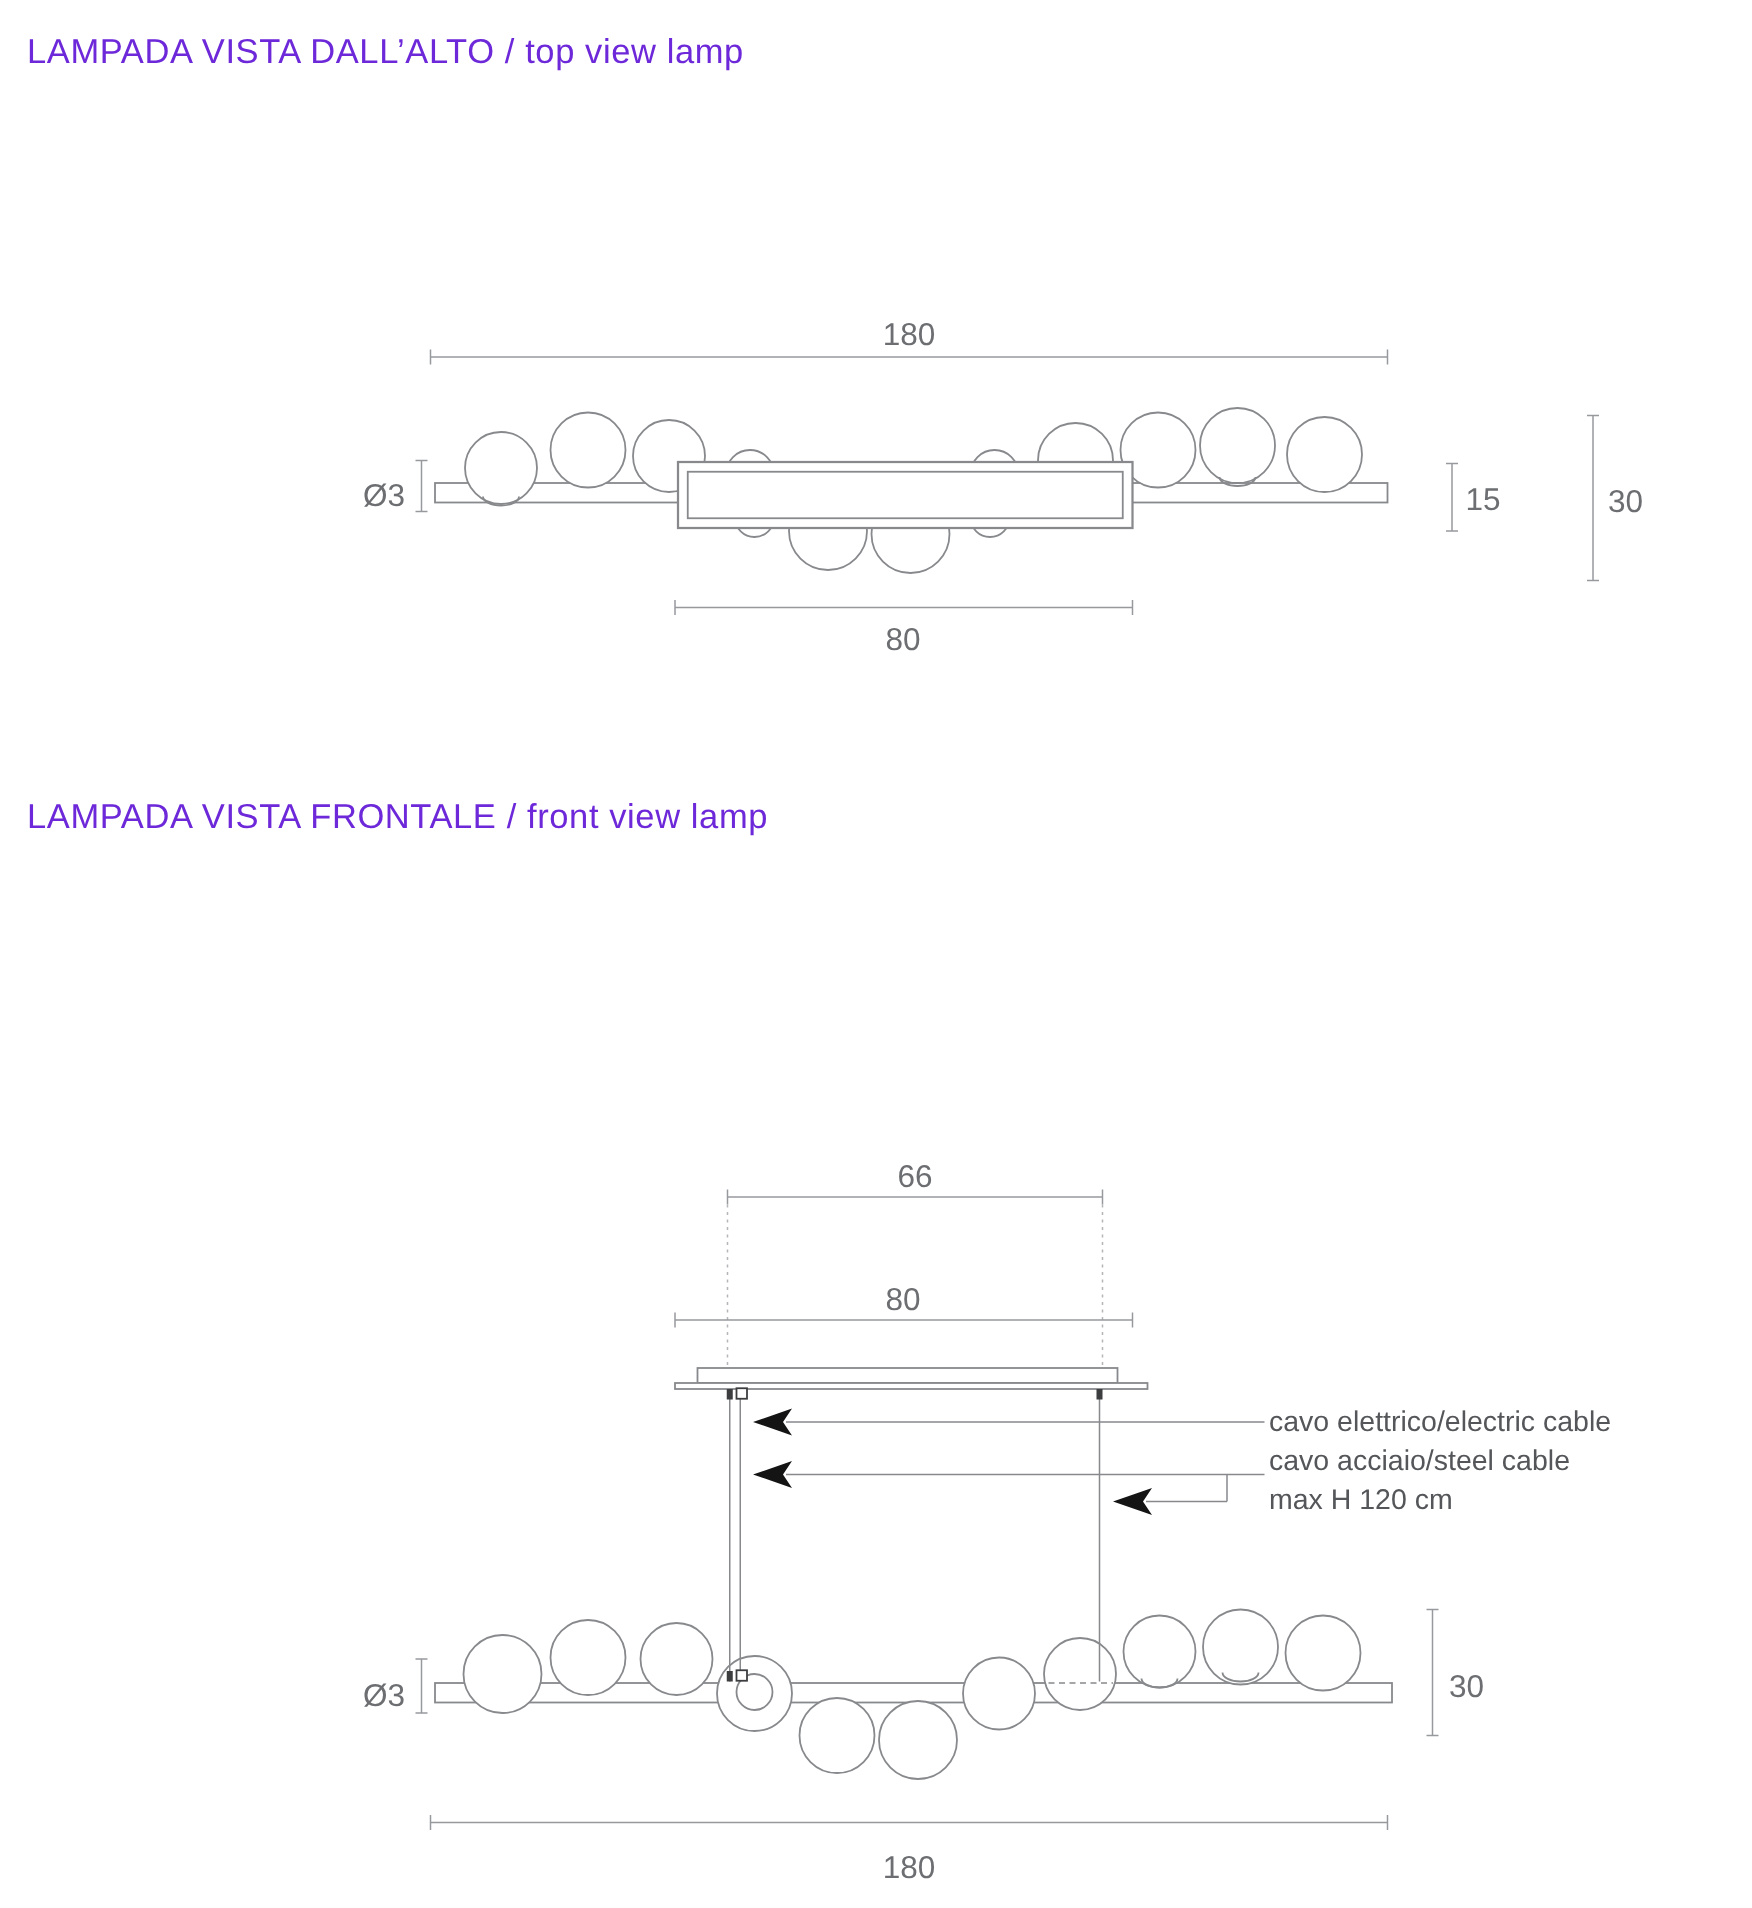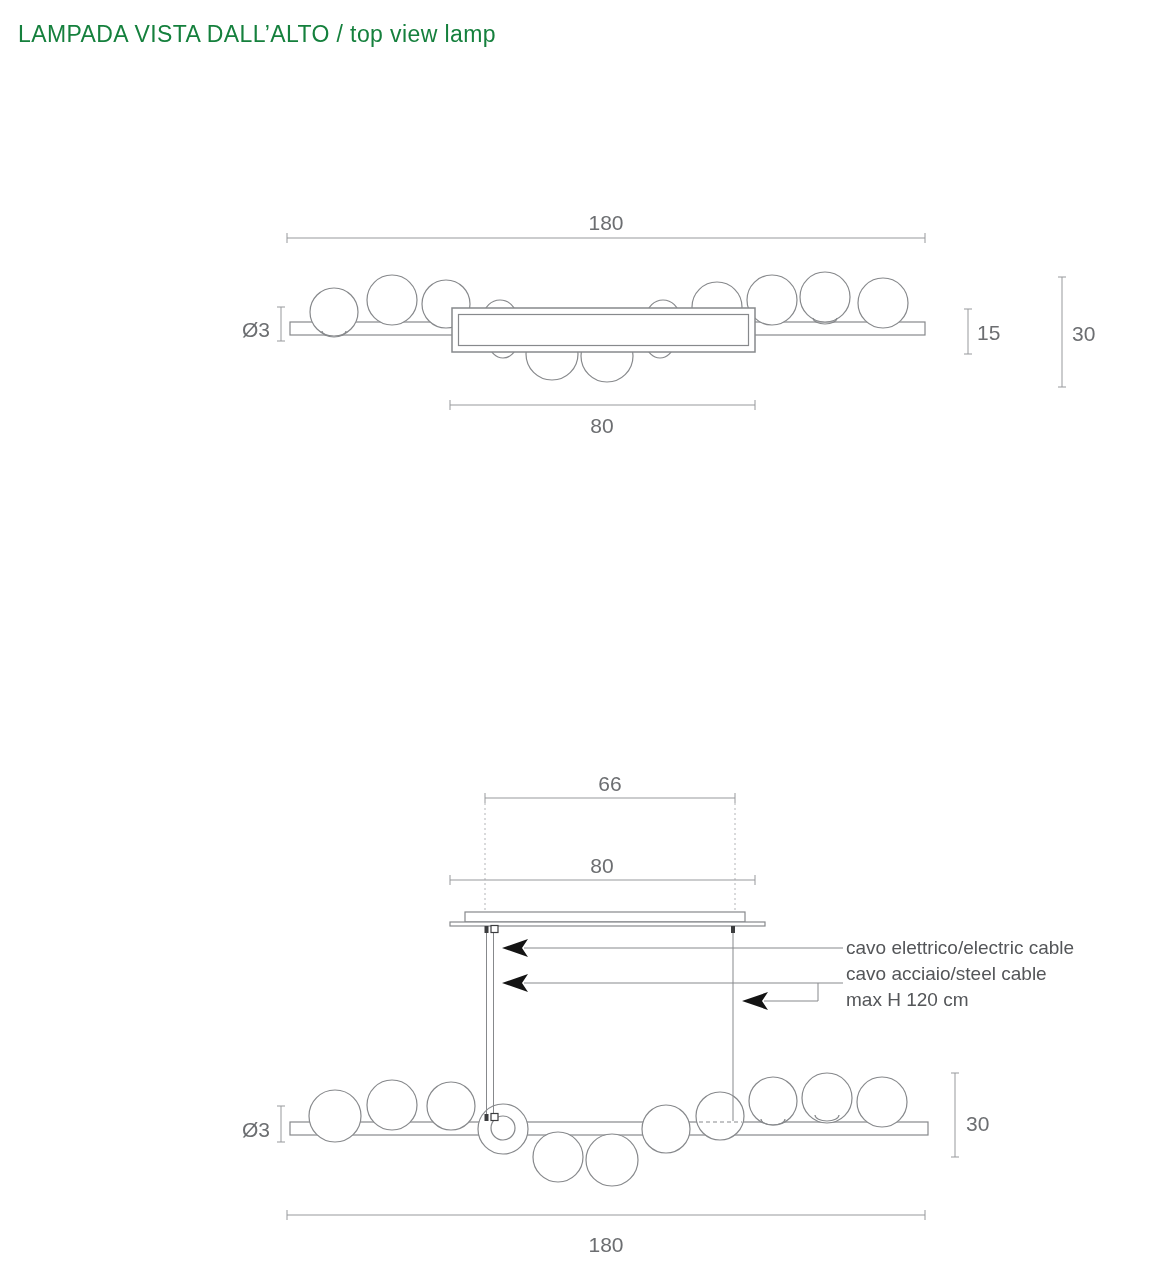--- a/index.html
+++ b/index.html
@@ -1,18 +1,18 @@
 <!DOCTYPE html>
 <html><head>
 <meta charset="utf-8">
 <style>
   html,body{margin:0;padding:0;background:#ffffff;}
   .canvas{position:relative;width:1168px;height:1272px;background:#ffffff;
           font-family:"Liberation Sans",sans-serif;overflow:hidden;}
-  .title{position:absolute;left:18px;color:#15803d;font-size:23px;
+  .title{position:absolute;left:18px;color:#6d28d9;font-size:23px;
          letter-spacing:.4px;white-space:nowrap;}
   #title-top{top:21px;}
   #title-front{top:531px;}
   svg{position:absolute;left:0;display:block;}
   #svg-top{top:0;}
   #svg-front{top:540px;}
   svg text{font-family:"Liberation Sans",sans-serif;font-size:21px;fill:#6c6e71;}
   svg text.lbl{font-size:19px;fill:#545659;}
   .draw{stroke:#87898c;stroke-width:1.2;fill:none;}
   .fillw{fill:#ffffff;}
@@ -87,20 +87,21 @@
     </g>
 
     <g>
       <line class="dim" x1="1062" y1="277" x2="1062" y2="387"></line>
       <line class="dim" x1="1058" y1="277" x2="1066" y2="277"></line>
       <line class="dim" x1="1058" y1="387" x2="1066" y2="387"></line>
       <text x="1072" y="341">30</text>
     </g>
   </svg>
 
+  <div class="title" id="title-front">LAMPADA VISTA FRONTALE / front view lamp</div>
 
   <svg id="svg-front" width="1168" height="732" viewBox="0 540 1168 732">
 
     <g>
       <line class="dim" x1="485" y1="798" x2="735" y2="798"></line>
       <line class="dim" x1="485" y1="793" x2="485" y2="803"></line>
       <line class="dim" x1="735" y1="793" x2="735" y2="803"></line>
       <text x="610" y="791" text-anchor="middle">66</text>
       <line class="dot" x1="485" y1="803" x2="485" y2="918"></line>
       <line class="dot" x1="735" y1="803" x2="735" y2="918"></line>

